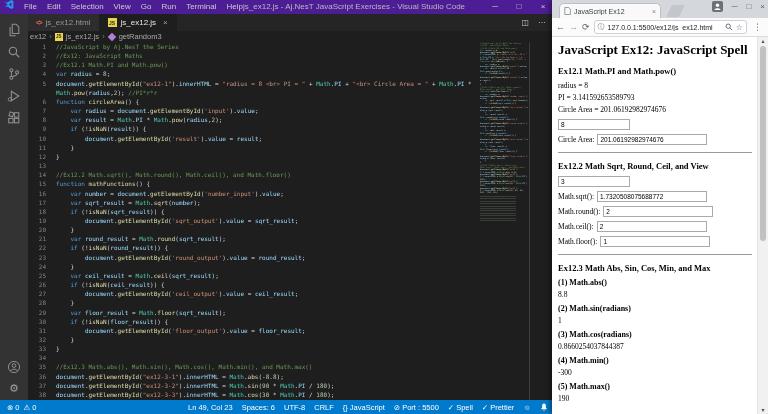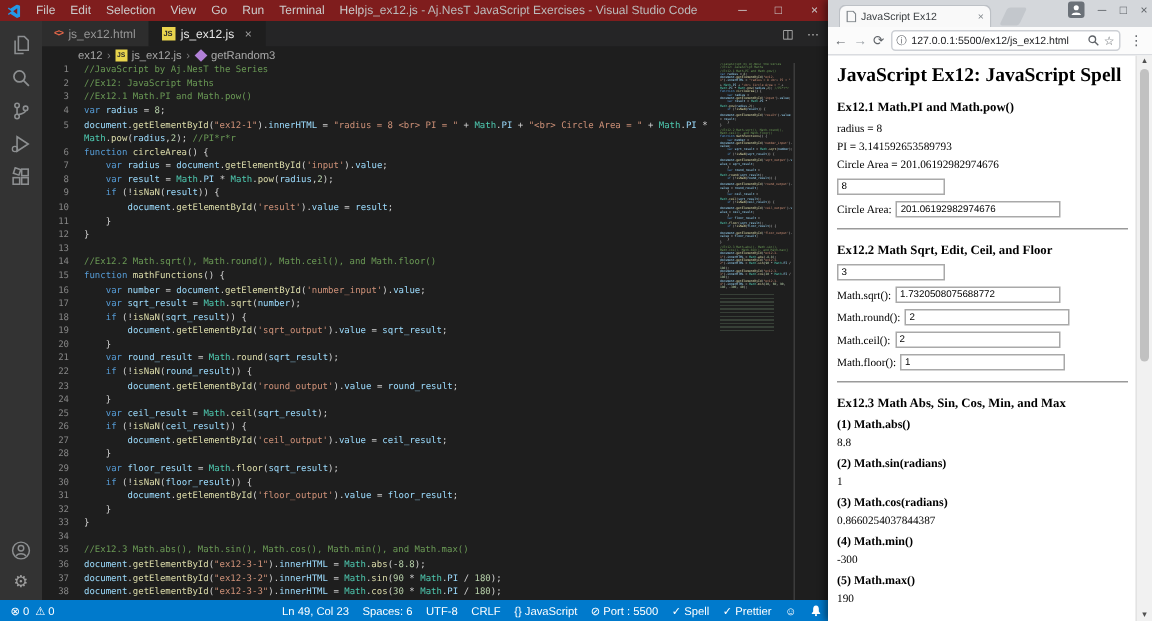--- a/index.html
+++ b/index.html
@@ -2,43 +2,43 @@
 <html><head>
 <meta charset="utf-8">
 <style>
   html,body{margin:0;padding:0}
   body{width:768px;height:414px;position:relative;overflow:hidden;background:#1E1E1E;
        font-family:"Liberation Sans","DejaVu Sans",sans-serif;-webkit-font-smoothing:antialiased}
 
   
   #vscode{position:absolute;left:0;top:0;width:555px;height:414px;background:#1E1E1E}
 
-  .titlebar{position:absolute;top:0;left:0;width:555px;height:14px;background:#7f1d1d;
-            display:flex;align-items:center;color:#CCCCCC;font-size:8px;z-index:3}
+  .titlebar{position:absolute;top:0;left:0;width:555px;height:14px;background:#4c1d95;
+            display:flex;align-items:flex-start;color:#CCCCCC;font-size:8px;z-index:3}
   .vs-logo{width:9px;height:9px;margin:0 5px 0 5px;flex:none}
   .menu-item{padding:0 5px;line-height:14px;cursor:default}
   .window-title{position:absolute;left:243px;top:0;line-height:14px;color:#BBBBBB;white-space:nowrap}
   .win-controls{position:absolute;right:0;top:0;height:14px;display:flex}
   .win-btn{width:24px;text-align:center;line-height:14px;font-size:8px;color:#CCCCCC}
 
   .tabbar{position:absolute;top:14px;left:28px;width:527px;height:17px;background:#252526;
           display:flex;align-items:stretch;z-index:2}
   .tab{display:flex;align-items:center;gap:4px;padding:0 8px;font-size:8px;border-right:1px solid #1E1E1E}
   .tab.inactive{background:#2D2D2D;color:#969696}
   .tab.active{background:#1E1E1E;color:#E7E7E7}
   .html-badge{color:#E8684A;font-weight:bold;font-size:6.5px;letter-spacing:-1px}
   .js-badge{background:#E8D44D;color:#2B2B2B;font-size:5px;font-weight:bold;width:9px;height:9px;
             display:flex;align-items:center;justify-content:center;flex:none}
   .js-badge.small{width:8px;height:8px;font-size:4.5px}
   .tab-close{color:#A0A0A0;margin-left:3px}
   .tab-actions{margin-left:auto;display:flex;align-items:center;gap:9px;padding-right:9px;
                color:#C5C5C5;font-size:8px}
 
   .breadcrumbs{position:absolute;top:31px;left:28px;width:527px;height:11px;background:#1E1E1E;
-               color:#A9A9A9;font-size:7.5px;display:flex;align-items:center;gap:3px;padding-left:24px;z-index:2}
+               color:#A9A9A9;font-size:7.5px;display:flex;align-items:center;gap:3px;padding-left:2px;z-index:2}
   .bc-chev{color:#7A7A7A}
   .method-icon{width:6px;height:6px;background:#B180D7;transform:rotate(45deg);flex:none;margin:0 1px}
 
   .activitybar{position:absolute;top:14px;left:0;width:28px;height:386px;background:#333333;
                display:flex;flex-direction:column;align-items:center;padding-top:9px;box-sizing:border-box;gap:8px;z-index:2}
   .act-icon{width:14px;height:14px;opacity:.85}
   .act-spacer{flex:1}
   .gear-glyph{font-size:11px;color:#A0A0A0;line-height:12px;margin-bottom:6px}
 
   .editor{position:absolute;top:42px;left:28px;width:450px;height:358px;overflow:hidden;
@@ -439,21 +439,21 @@
     <div class="t">Circle Area = 201.06192982974676</div>
     <div class="irow">
       <input class="in-small" readonly="" value="8" style="">
     </div>
     <div class="irow">
       <span>Circle Area:</span>
       <input class="in-wide" readonly="" value="201.06192982974676" style="">
     </div>
     <hr>
 
-    <h3>Ex12.2 Math Sqrt, Edit, Ceil, and Floor</h3>
+    <h3>Ex12.2 Math Sqrt, Round, Ceil, and View</h3>
     <div class="irow">
       <input class="in-small" readonly="" value="3" style="">
     </div>
     <div class="irow">
       <span>Math.sqrt():</span>
       <input class="in-wide" readonly="" value="1.7320508075688772" style="">
     </div>
     <div class="irow">
       <span>Math.round():</span>
       <input class="in-wide" readonly="" value="2" style="">

